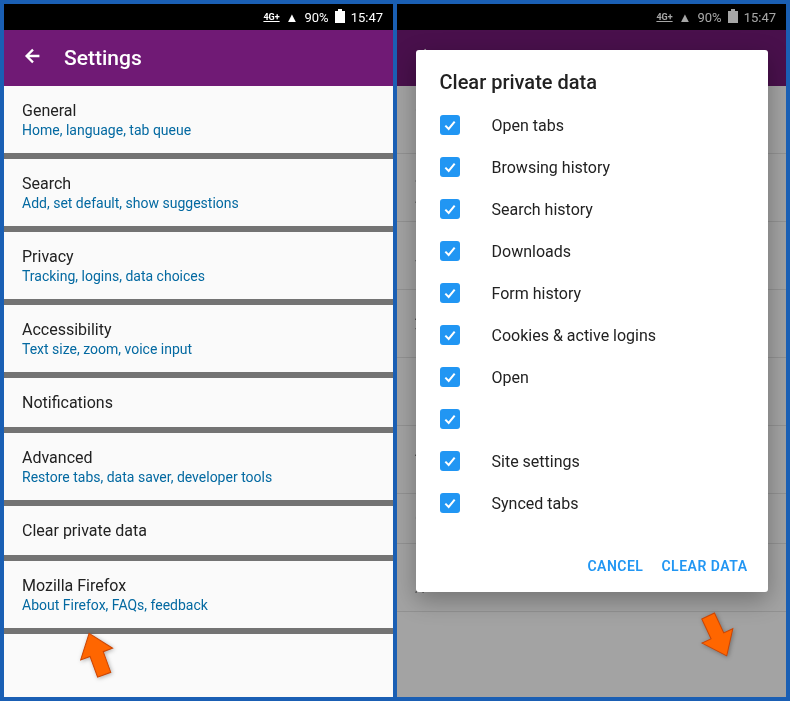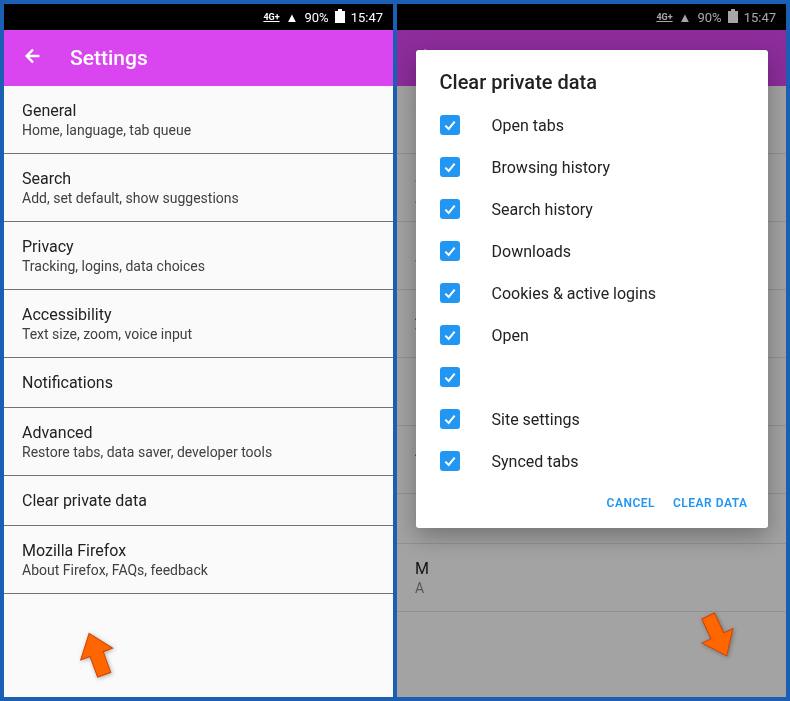--- a/index.html
+++ b/index.html
@@ -1,34 +1,34 @@
 <!DOCTYPE html>
 <html><head>
 <meta charset="utf-8">
 <style>
 * { margin: 0; padding: 0; box-sizing: border-box; font-family: Roboto, Arial, sans-serif; }
 body { background: #1a5fb4; width: 790px; height: 701px; display: flex; padding: 4px; gap: 4px; position: relative; }
 .phone { background: #fafafa; flex: 1; display: flex; flex-direction: column; overflow: hidden; position: relative; }
 .status-bar { background: #000; color: #fff; display: flex; justify-content: flex-end; align-items: center; padding: 4px 10px; font-size: 13px; gap: 6px; height: 26px; }
 .status-bar .net { font-size: 9px; font-weight: bold; text-decoration: underline; }
-.header { background: #d946ef; color: #fff; display: flex; align-items: center; padding: 14px 18px; gap: 26px; height: 56px; }
+.header { background: #701a75; color: #fff; display: flex; align-items: center; padding: 14px 18px; gap: 20px; height: 56px; }
 .header .title { font-size: 21px; font-weight: 500; }
 .list { background: #fafafa; flex: 1; overflow: hidden; }
-.item { padding: 15px 18px; border-bottom: 1px solid #737373; }
+.item { padding: 15px 18px; border-bottom: 6px solid #737373; }
 .item .label { font-size: 16px; color: #222; }
-.item .sub { font-size: 14px; color: #404040; margin-top: 2px; }
+.item .sub { font-size: 14px; color: #0369a1; margin-top: 2px; }
 .overlay { position: absolute; inset: 0; background: rgba(0,0,0,0.35); display: flex; align-items: flex-start; justify-content: center; padding-top: 46px; }
 .dialog { background: #fff; width: 352px; padding: 20px 0 10px 0; border-radius: 3px; box-shadow: 0 8px 24px rgba(0,0,0,0.3); }
 .dialog-title { font-size: 20px; font-weight: 500; color: #222; padding: 0 24px 10px 24px; }
 .check-row { display: flex; align-items: center; padding: 11px 24px; gap: 32px; }
 .checkbox { width: 20px; height: 20px; background: #2196f3; border-radius: 3px; display: flex; align-items: center; justify-content: center; flex-shrink: 0; }
 .checkbox svg { width: 16px; height: 16px; }
 .check-label { font-size: 16px; color: #222; }
 .dialog-actions { display: flex; justify-content: flex-end; gap: 18px; padding: 14px 20px 8px 20px; }
-.dialog-btn { color: #2196f3; font-weight: 600; font-size: 12px; letter-spacing: 0.5px; background: none; border: none; cursor: pointer; }
+.dialog-btn { color: #2196f3; font-weight: 600; font-size: 14px; letter-spacing: 0.5px; background: none; border: none; cursor: pointer; margin-top: 20px; }
 .arrow { position: absolute; width: 50px; height: 50px; pointer-events: none; z-index: 100; }
 .arrow svg { width: 100%; height: 100%; filter: drop-shadow(1px 1px 2px rgba(0,0,0,0.3)); }
 .bg-list { position: absolute; top: 82px; left: 0; right: 0; bottom: 0; background: #fafafa; }
 .bg-item { padding: 15px 18px; border-bottom: 1px solid #e0e0e0; }
 .bg-item .label { font-size: 16px; color: #222; }
 .bg-item .sub { font-size: 14px; color: #888; margin-top: 2px; }
 </style>
 </head>
 <body>
 
@@ -174,20 +174,28 @@
             </svg>
           </div>
           <span class="check-label">Downloads</span>
         </div>
       <div class="check-row">
           <div class="checkbox">
             <svg viewBox="0 0 24 24" fill="none" stroke="#fff" stroke-width="3">
               <polyline points="5 13 10 18 19 7"></polyline>
             </svg>
           </div>
+          <span class="check-label">Form history</span>
+        </div>
+      <div class="check-row">
+          <div class="checkbox">
+            <svg viewBox="0 0 24 24" fill="none" stroke="#fff" stroke-width="3">
+              <polyline points="5 13 10 18 19 7"></polyline>
+            </svg>
+          </div>
           <span class="check-label">Cookies &amp; active logins</span>
         </div>
       <div class="check-row">
           <div class="checkbox">
             <svg viewBox="0 0 24 24" fill="none" stroke="#fff" stroke-width="3">
               <polyline points="5 13 10 18 19 7"></polyline>
             </svg>
           </div>
           <span class="check-label">Open</span>
         </div>

